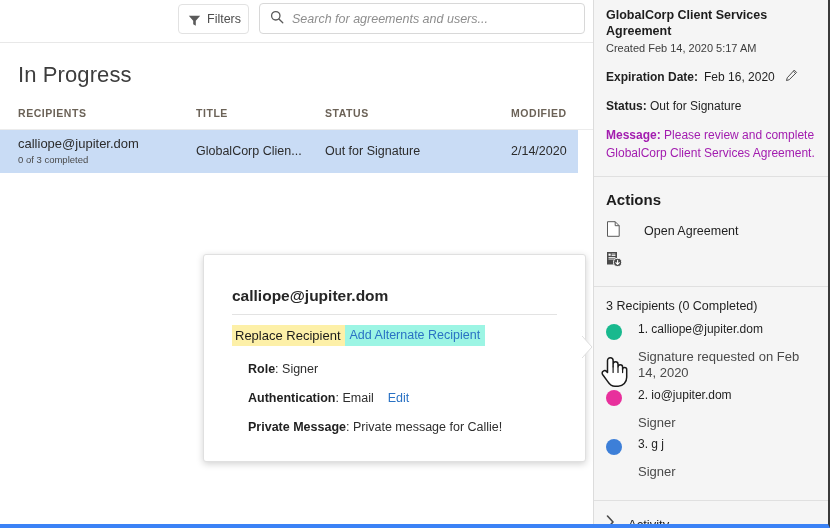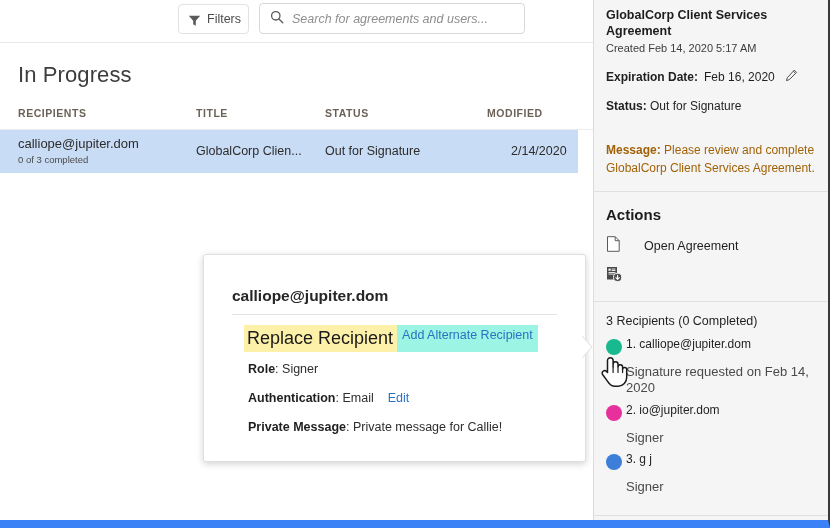--- a/index.html
+++ b/index.html
@@ -11,21 +11,21 @@
     font-family: "Liberation Sans", sans-serif;
     -webkit-font-smoothing: antialiased;
   }
   #screen {
     position: relative;
     width: 830px;
     height: 528px;
     overflow: hidden;
     background: #ffffff;
     box-sizing: border-box;
-    border-bottom: 8px solid #3b82f6;
+    border-bottom: 4px solid #3b82f6;
     border-right: 2px solid #3a3a3a;
   }
 
   
   #main-area {
     position: absolute;
     left: 0; top: 0;
     width: 593px;
     height: 524px;
     background: #ffffff;
@@ -58,21 +58,21 @@
     width: 13px; height: 13px;
     display: block;
   }
   #filters-label {
     font-size: 12.5px;
     color: #4d4d4d;
   }
   #search-box {
     position: absolute;
     left: 259px; top: 3px;
-    width: 266px; height: 31px;
+    width: 326px; height: 31px;
     border: 1px solid #d8d8d8;
     border-radius: 4px;
     background: #ffffff;
     display: flex;
     align-items: center;
     padding-left: 10px;
     box-sizing: border-box;
     gap: 8px;
   }
   #search-input {
@@ -113,21 +113,21 @@
     position: absolute;
     top: 3px;
     font-size: 10.5px;
     font-weight: bold;
     letter-spacing: 0.55px;
     color: #6b6257;
   }
   .th.col-recipients { left: 18px; }
   .th.col-title { left: 196px; }
   .th.col-status { left: 325px; }
-  .th.col-modified { left: 487px; }
+  .th.col-modified { left: 511px; }
 
   #table-row {
     position: relative;
     height: 43px;
     width: 578px;
     background: #c9dcf5;
     cursor: pointer;
   }
   #row-recipient-email {
     position: absolute;
@@ -193,24 +193,23 @@
   }
   #popup-links {
     position: absolute;
     left: 28px; top: 70px;
     display: flex;
     align-items: stretch;
   }
   #link-replace-recipient {
     background: #fdf0a8;
     color: #1a1a1a;
-    font-size: 18px;
+    font-size: 13px;
     padding: 3px 4px 3px 3px;
     cursor: pointer;
-    margin-left: 12px;
   }
   #link-add-alternate {
     background: #9cf5e4;
     color: #2a72c4;
     font-size: 12.5px;
     padding: 3px 5px 3px 5px;
     cursor: pointer;
   }
   .popup-field {
     position: absolute;
@@ -267,23 +266,23 @@
   }
   #rp-expiration-row .k { font-weight: bold; }
   #pencil-icon { cursor: pointer; display: inline-block; margin-left: 4px; }
   #rp-status-row {
     margin-top: 14px;
     font-size: 12px;
     color: #1f1f1f;
   }
   #rp-status-row .k { font-weight: bold; }
   #rp-message-row {
-    margin-top: 29px;
+    margin-top: 14px;
     font-size: 12px;
-    color: #a16207;
+    color: #a21caf;
     line-height: 1.45;
   }
   #rp-message-row .k { font-weight: bold; }
 
   #rp-actions {
     position: relative;
     padding: 14px 12px 16px 12px;
     border-bottom: 1px solid #e0e0e0;
   }
   #rp-actions-heading {
@@ -309,21 +308,21 @@
     border-bottom: 1px solid #e0e0e0;
   }
   #rp-recipients-heading {
     font-size: 12.5px;
     color: #1f1f1f;
     margin-bottom: 9px;
   }
   .recipient-item {
     position: relative;
     display: flex;
-    gap: 4px;
+    gap: 16px;
     margin-bottom: 6px;
     cursor: pointer;
   }
   .recipient-dot {
     width: 16px; height: 16px;
     border-radius: 50%;
     flex: 0 0 16px;
     margin-top: 2px;
   }
   .recipient-text { line-height: 1.25; }

